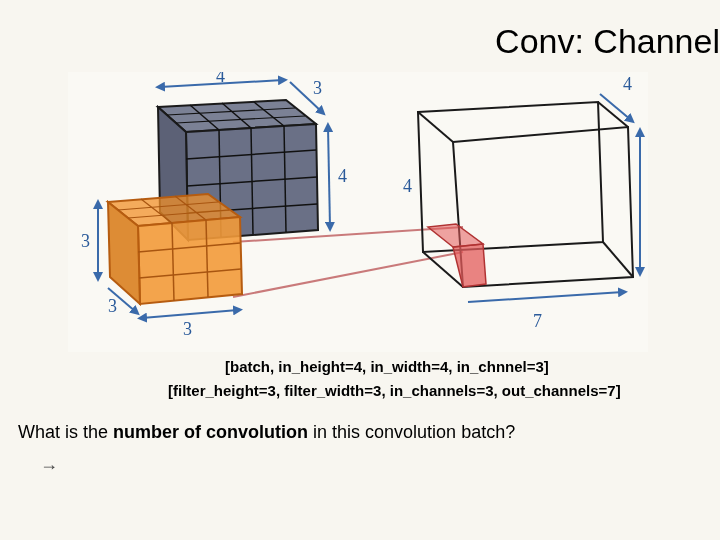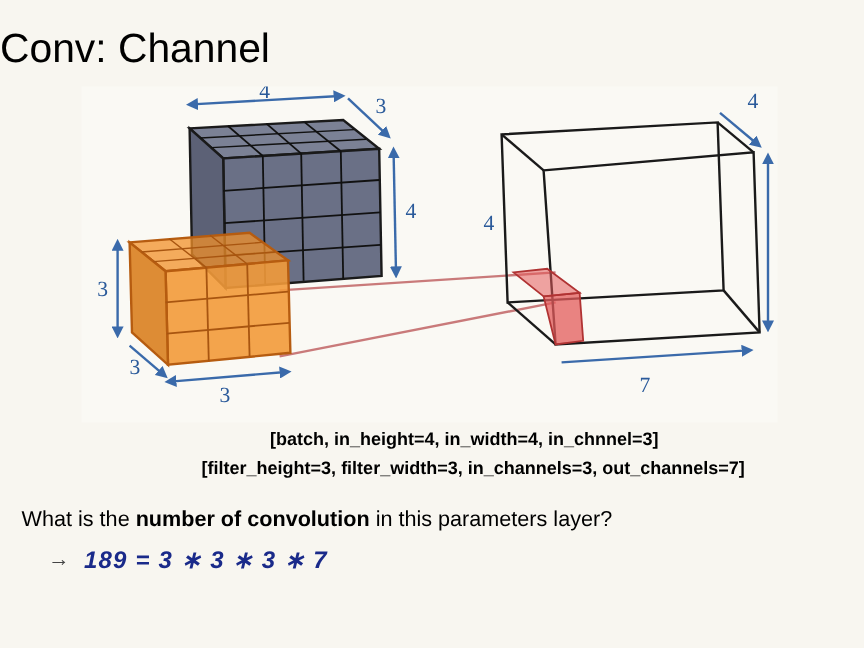--- a/index.html
+++ b/index.html
@@ -5,21 +5,21 @@
   * { margin: 0; padding: 0; box-sizing: border-box; }
   body {
     width: 720px;
     height: 540px;
     background: #f8f6f0;
     font-family: Arial, sans-serif;
     position: relative;
     overflow: hidden;
   }
   .title {
-    text-align: left;
+    text-align: right;
     font-size: 34px;
     font-weight: normal;
     padding-top: 22px;
     color: #000;
   }
   .diagram-area {
     position: absolute;
     top: 72px;
     left: 68px;
     width: 580px;
@@ -175,19 +175,18 @@
       <path d="M 0 0 L 10 5 L 0 10 z" fill="#3a6aaa"></path>
     </marker>
   </defs>
 </svg>
 </div>
 
 <div class="caption1">[batch, in_height=4, in_width=4, in_chnnel=3]</div>
 <div class="caption2">[filter_height=3, filter_width=3, in_channels=3, out_channels=7]</div>
 
 <div class="question">
-  <span>What is the </span><span class="bold">number of convolution</span><span> in this parameters layer?</span>
+  <span>What is the </span><span class="bold">number of convolution</span><span> in this convolution batch?</span>
 </div>
 
 <div class="answer-row">
   <span class="arrow">→</span>
-  <span class="equation">189 =  3 ∗ 3 ∗ 3 ∗ 7</span>
 </div>
 
 </body></html>

